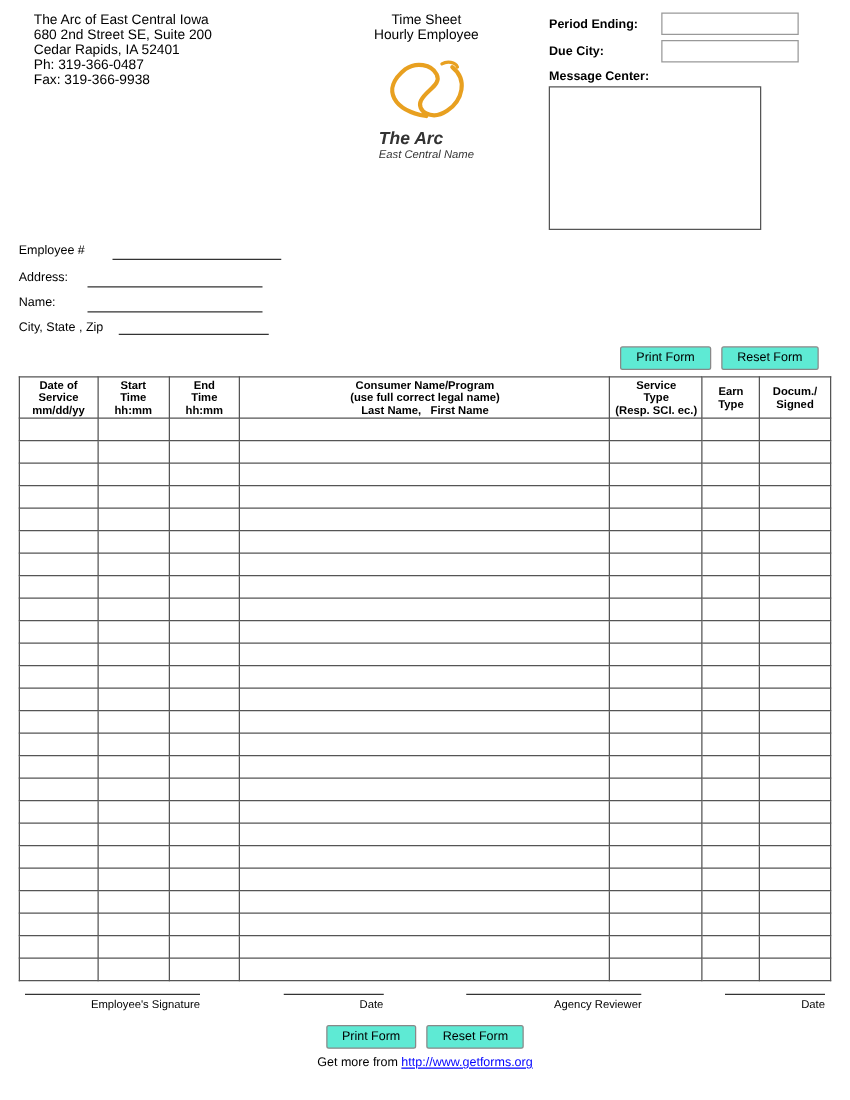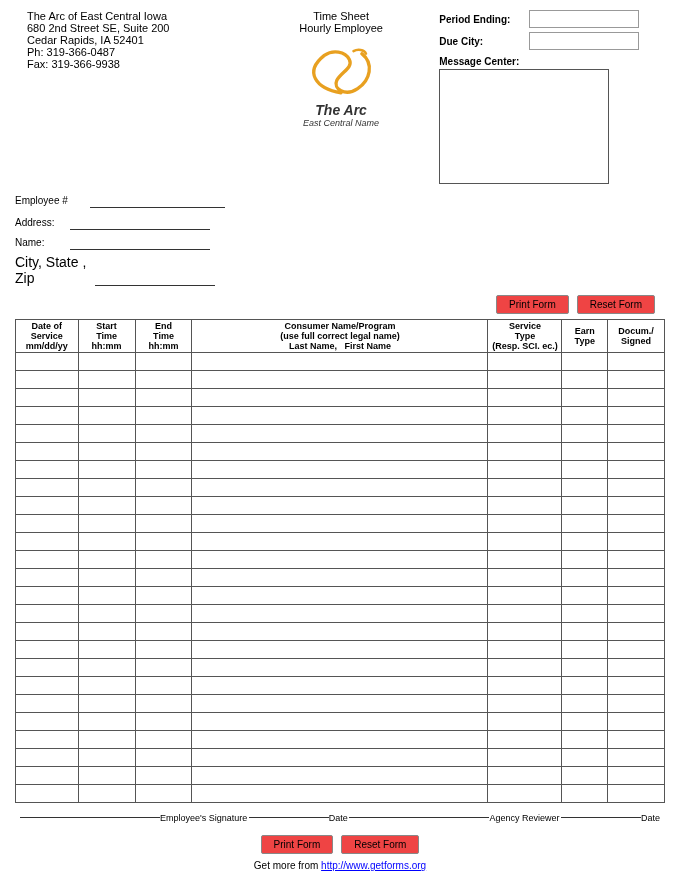--- a/index.html
+++ b/index.html
@@ -6,35 +6,35 @@
     body { font-family: Arial, sans-serif; font-size: 11px; background: #fff; width: 680px; min-height: 880px; }
     .page { padding: 10px 15px; }
     .header-right { width: 220px; }
     .header-right .period-row { display: flex; align-items: center; margin-bottom: 4px; }
     .header-right .period-row label { width: 90px; font-size: 10px; font-weight: bold; }
     .header-right .period-row input { width: 120px; height: 18px; border: 1px solid #999; }
 
     
     .logo-area { display: flex; flex-direction: column; align-items: center; margin-top: 4px; }
     .logo-svg { width: 100px; height: 60px; }
-    .logo-text { font-size: 9px; text-align: center; }
+    .logo-text { font-size: 9px; }
     .logo-text .arc { font-size: 14px; font-style: italic; font-weight: bold; color: #333; }
     .logo-text .sub { font-size: 9px; color: #333; font-style: italic; }
 
     
     .message-box { border: 1px solid #555; width: 170px; height: 115px; padding: 3px; font-size: 10px; margin-top: 2px; }
     .message-label { font-weight: bold; font-size: 10px; }
     .field-row { display: flex; align-items: center; margin-bottom: 4px; }
     .field-row label { width: 70px; font-size: 10px; }
     .field-row input[type=text] { height: 16px; border: none; border-bottom: 1px solid #333; outline: none; font-size: 10px; }
     .field-row .field-long { width: 135px; }
     .field-row .field-med { width: 135px; }
 
     
-    .btn { padding: 3px 12px; font-size: 10px; border: 1px solid #888; background: #ef4444; cursor: pointer; border-radius: 2px; }
+    .btn { padding: 3px 12px; font-size: 10px; border: 1px solid #888; background: #5eead4; cursor: pointer; border-radius: 2px; }
 
     .buttons-area { display: flex; justify-content: flex-end; margin: 5px 0; gap: 8px; padding-right: 10px; }
 
     
     .timesheet-table { width: 100%; border-collapse: collapse; margin-top: 4px; }
     .timesheet-table th, .timesheet-table td {
       border: 1px solid #555;
       font-size: 9px;
       text-align: center;
       padding: 1px 2px;
@@ -45,21 +45,21 @@
     .col-date { width: 55px; }
     .col-start { width: 50px; }
     .col-end { width: 50px; }
     .col-consumer { width: 260px; }
     .col-service { width: 65px; }
     .col-earn { width: 40px; }
     .col-docum { width: 50px; }
 
     
     .sig-area { display: flex; justify-content: space-between; margin-top: 10px; padding: 0 5px; align-items: flex-end; }
-    .sig-block { display: flex; align-items: center; }
+    .sig-block { display: flex; flex-direction: column; align-items: flex-end; }
     .sig-line { border-top: 1px solid #333; width: 140px; margin-bottom: 2px; }
     .sig-line-short { border-top: 1px solid #333; width: 80px; margin-bottom: 2px; }
     .sig-label { font-size: 9px; text-align: center; }
 
     
     .bottom-buttons { display: flex; justify-content: center; margin-top: 12px; gap: 8px; }
     .bottom-link { text-align: center; margin-top: 6px; font-size: 10px; }
     .bottom-link a { color: blue; text-decoration: underline; }
 
     
@@ -134,21 +134,21 @@
       <div style="margin-top: 6px;">
         <div class="field-row">
           <label style="width:55px;">Address:</label>
           <input type="text" style="width: 140px;" class="field-long">
         </div>
         <div class="field-row">
           <label style="width:55px;">Name:</label>
           <input type="text" style="width: 140px;" class="field-long">
         </div>
         <div class="field-row" style="align-items:flex-end;">
-          <label style="width:80px; font-size:14px;">City, State , Zip</label>
+          <label style="width:80px; font-size:10px;">City, State , Zip</label>
           <div style="border-bottom:1px solid #333; width:120px; height:14px;"></div>
         </div>
       </div>
     </div>
   </div>
 
   <div class="buttons-area">
     <button class="btn">Print Form</button>
     <button class="btn">Reset Form</button>
   </div>

